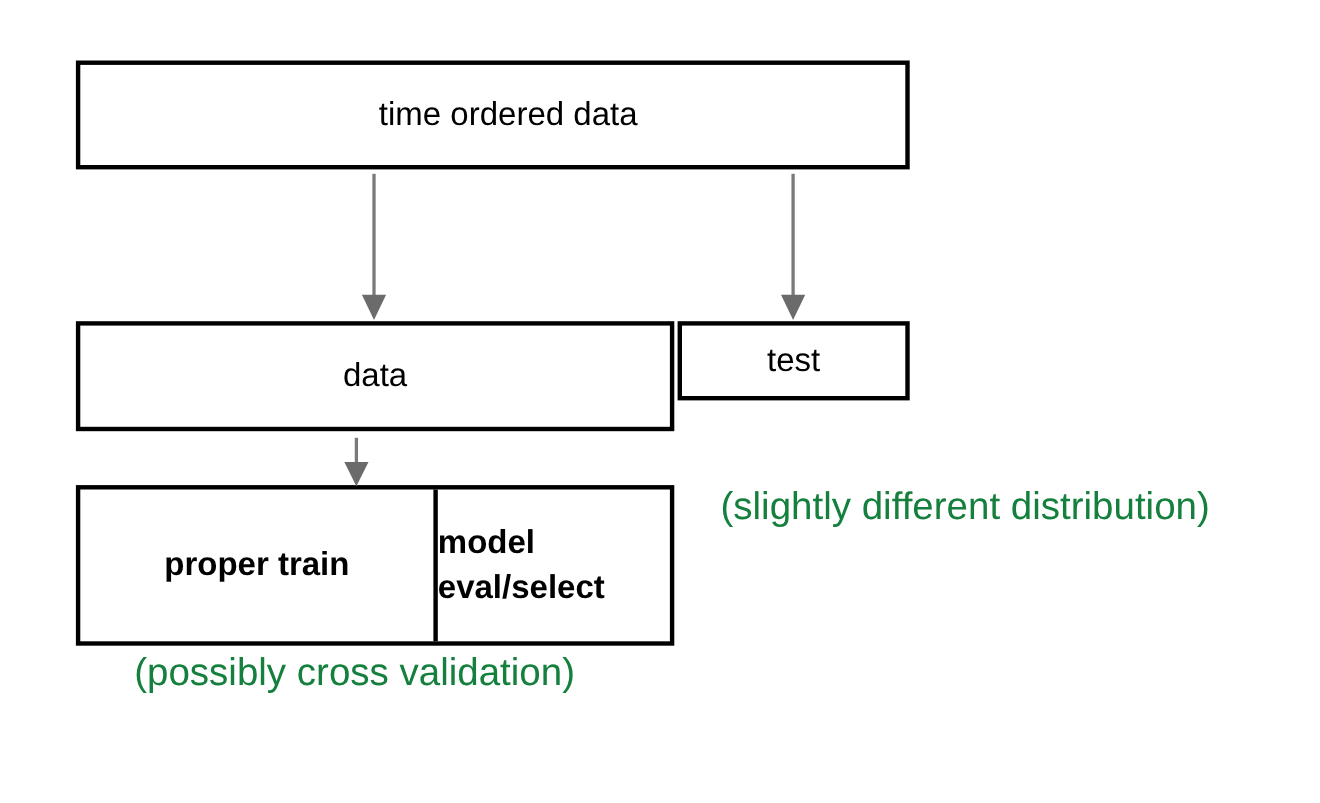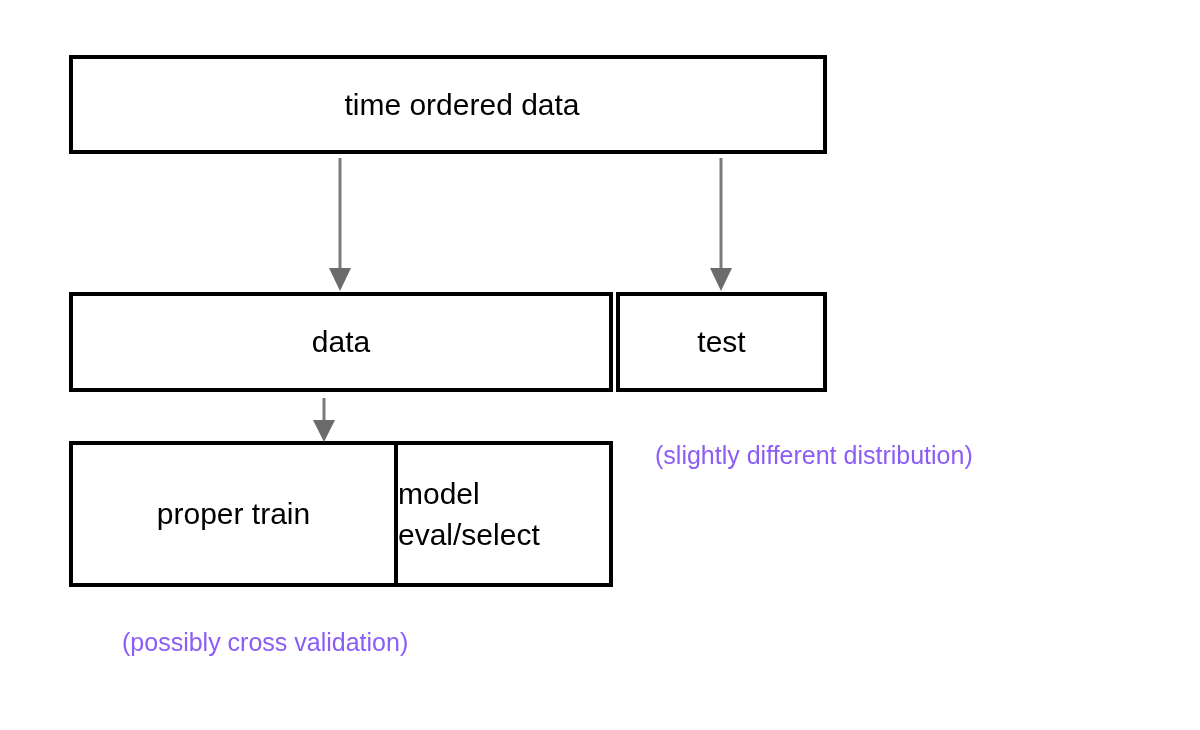--- a/index.html
+++ b/index.html
@@ -54,31 +54,32 @@
   #box-train {
     left: 69px;
     top: 292px;
     width: 544px;
     height: 100px;
   }
   #box-test {
     left: 616px;
     top: 292px;
     width: 211px;
-    height: 100px;
+    height: 72px;
   }
 
   
   #box-split-train {
     left: 69px;
     top: 441px;
     width: 544px;
     height: 146px;
     display: block;
     padding: 0;
+    font-weight: bold;
   }
   .split-half {
     position: absolute;
     top: 0;
     bottom: 0;
     display: flex;
     align-items: center;
     box-sizing: border-box;
   }
   #half-proper-train {
@@ -109,32 +110,32 @@
     position: absolute;
     left: 0; top: 0;
     width: 1200px;
     height: 730px;
     pointer-events: none;
   }
 
   
   .note {
     position: absolute;
-    font-size: 25px;
-    color: #8b5cf6;
+    font-size: 35px;
+    color: #15803d;
     white-space: pre;
     text-align: right;
   }
   #note-distribution {
     left: 655px;
     top: 441px;
   }
   #note-cross-validation {
     left: 122px;
-    top: 628px;
+    top: 592px;
   }
 </style>
 </head>
 <body>
 
 <div id="canvas">
 
   <div class="box" id="box-time-ordered-data">
     <span class="box-label">time ordered data</span>
   </div>

